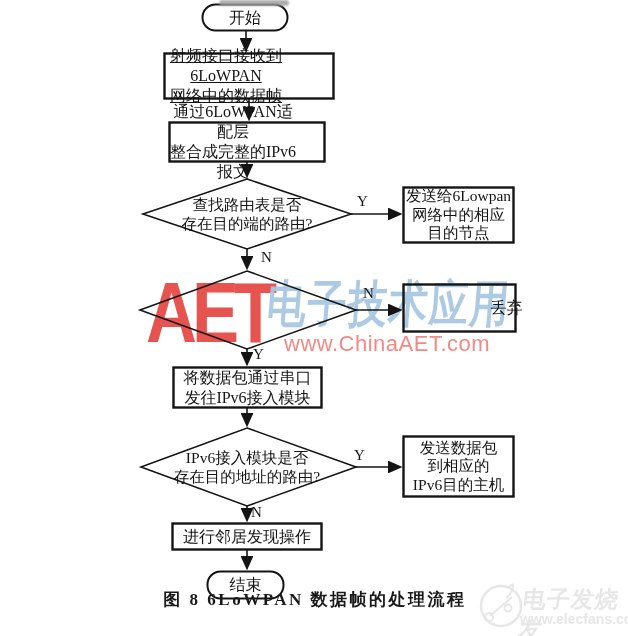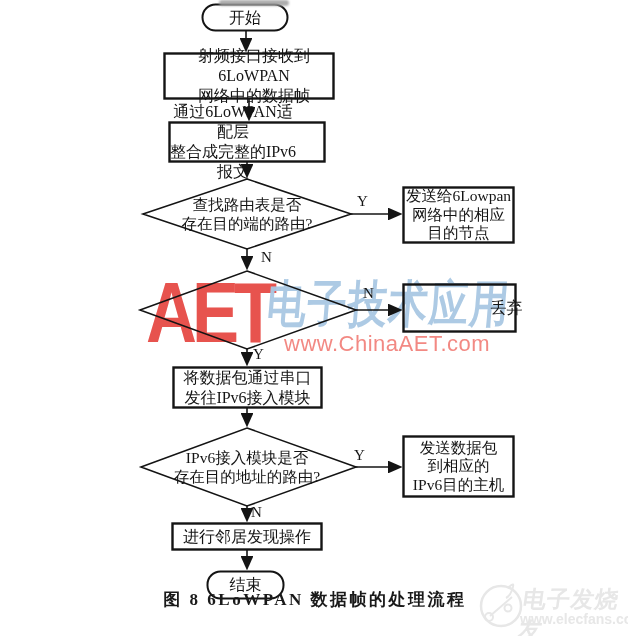--- a/index.html
+++ b/index.html
@@ -90,21 +90,21 @@
     <line x1="247" y1="506" x2="247" y2="520" stroke="#141414" stroke-width="1.6" marker-end="url(#ah)"></line>
     <line x1="247" y1="549" x2="247" y2="568" stroke="#141414" stroke-width="1.6" marker-end="url(#ah)"></line>
   </svg>
 
   <div class="txt-layer">
 
     <div class="artifact"></div>
 
     <div class="txt l16" style="left:202px;top:4px;width:86px;height:27px;">开始</div>
 
-    <div class="txt l16" style="left:176px;top:53px;width:156px;height:46px;">
+    <div class="txt l16" style="left:148px;top:53px;width:156px;height:46px;text-decoration:underline;">
       <span>射频接口接收到6LoWPAN</span>
       <span>网络中的数据帧</span>
     </div>
 
     <div class="txt l16" style="left:169px;top:122px;width:128px;height:40px;">
       <span>通过6LoWPAN适配层</span>
       <span>整合成完整的IPv6报文</span>
     </div>
 
     <div class="txt l15" style="left:150px;top:193px;width:194px;height:42px;">

